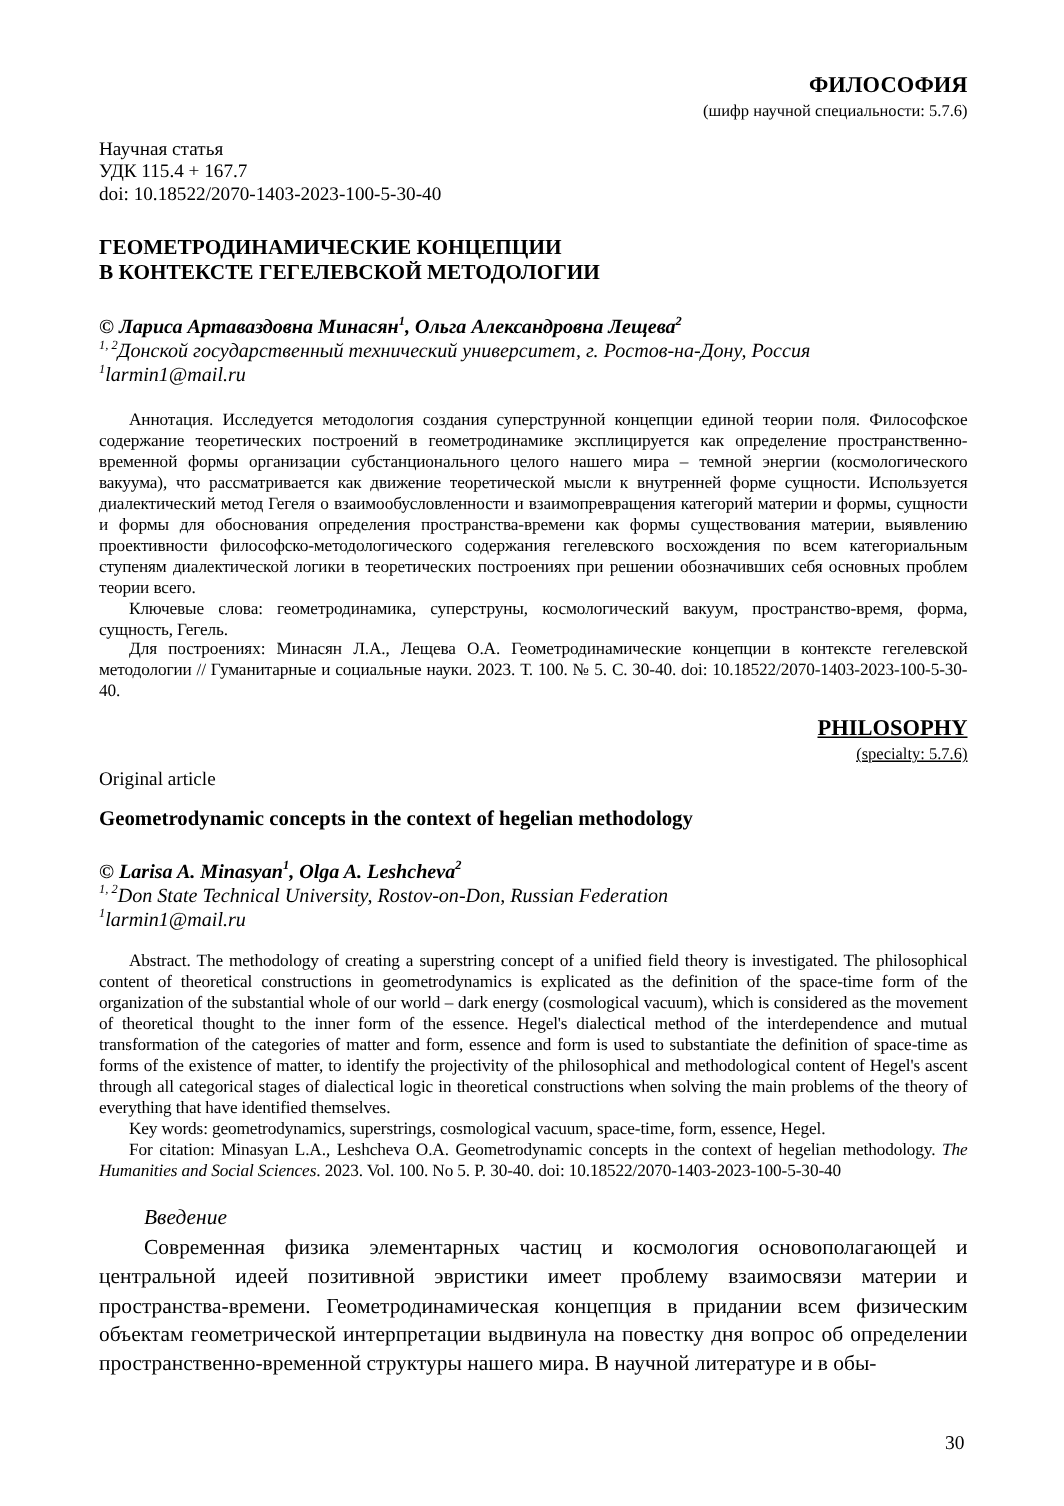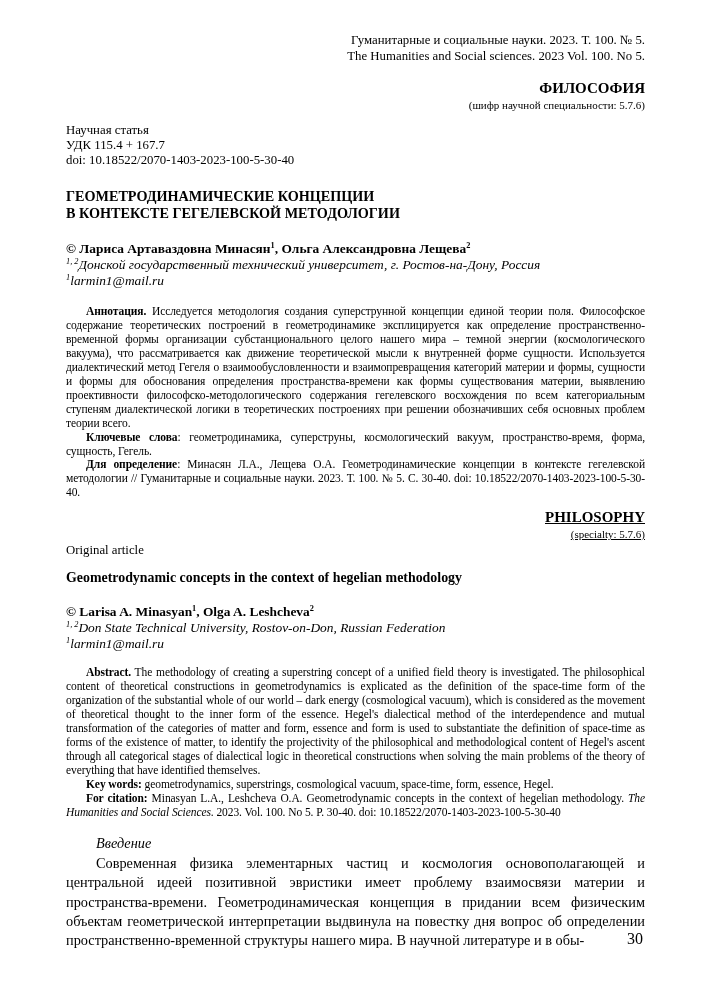--- a/index.html
+++ b/index.html
@@ -22,53 +22,49 @@
   .section-heading { text-align:right; margin-top:16px; }
   .section-heading .sec-title { font-size:15px; font-weight:bold; }
   .section-heading .sec-sub { font-size:11px; margin-top:2px; }
 
   .meta-block { margin-top:12px; font-size:12.8px; line-height:15.2px; }
 
   .article-title-ru { margin-top:19px; font-weight:bold;
     font-size:14.2px; line-height:17.8px; }
 
   .authors-block { margin-top:18px; font-size:13.4px; line-height:16.1px; }
-  .authors-line { font-weight:bold; }
+  .authors-line { font-weight:bold; font-style:italic; }
   .affil-line, .email-line { font-style:italic; }
 
   .abstract-block { margin-top:16px; font-size:11.5px; line-height:13.9px;
     text-align:justify; letter-spacing:-0.08px; }
   .abstract-block p { text-indent:20px; }
-  .b { font-weight:bold; }
+  .b { font-weight:normal; }
 
   .section-heading.en { margin-top:9px;text-decoration:underline; }
   .original-article { font-size:12.8px; margin-top:3px; }
 
   .article-title-en { margin-top:11px; text-align:left; font-weight:bold;
     font-size:13.9px; line-height:17px; }
 
   .authors-block.en { }
   .abstract-block.en { margin-top:14px; }
 
   .intro-heading { margin-top:15px; font-size:14.3px; font-style:italic;
     padding-left:30px; line-height:19.4px; }
   .intro-para { font-size:14.3px; line-height:19.4px; text-align:justify;
     text-indent:30px; }
 
-  .page-number { position:absolute; right:66px; bottom:56px; font-size:16px; }
+  .page-number { position:absolute; right:66px; bottom:34px; font-size:13px; }
 </style>
 </head>
 <body>
 
 <div class="page">
 
-  <div class="journal-header">
-    <p>Гуманитарные и социальные науки. 2023. Т. 100. № 5.</p>
-    <p>The Humanities and Social sciences. 2023 Vol. 100. No 5.</p>
-  </div>
 
   <div class="section-heading">
     <p class="sec-title">ФИЛОСОФИЯ</p>
     <p class="sec-sub">(шифр научной специальности: 5.7.6)</p>
   </div>
 
   <div class="meta-block">
     <p>Научная статья</p>
     <p>УДК 115.4 + 167.7</p>
     <p>doi: 10.18522/2070-1403-2023-100-5-30-40</p>
@@ -81,21 +77,21 @@
 
   <div class="authors-block">
     <p class="authors-line"><span>© </span><span>Лариса Артаваздовна Минасян</span><sup>1</sup><span>, </span><span>Ольга Александровна Лещева</span><sup>2</sup></p>
     <p class="affil-line"><sup>1, 2</sup><span>Донской государственный технический университет, г. Ростов-на-Дону, Россия</span></p>
     <p class="email-line"><sup>1</sup><span>larmin1@mail.ru</span></p>
   </div>
 
   <div class="abstract-block">
     <p><span class="b">Аннотация.</span><span> Исследуется методология создания суперструнной концепции единой теории поля. Философское содержание теоретических построений в геометродинамике эксплицируется как определение пространственно-временной формы организации субстанционального целого нашего мира – темной энергии (космологического вакуума), что рассматривается как движение теоретической мысли к внутренней форме сущности. Используется диалектический метод Гегеля о взаимообусловленности и взаимопревращения категорий материи и формы, сущности и формы для обоснования определения пространства-времени как формы существования материи, выявлению проективности философско-методологического содержания гегелевского восхождения по всем категориальным ступеням диалектической логики в теоретических построениях при решении обозначивших себя основных проблем теории всего.</span></p>
     <p><span class="b">Ключевые слова</span><span>: геометродинамика, суперструны, космологический вакуум, пространство-время, форма, сущность, Гегель.</span></p>
-    <p><span class="b">Для определение</span><span>: Минасян Л.А., Лещева О.А. Геометродинамические концепции в контексте гегелевской методологии // Гуманитарные и социальные науки. 2023. Т. 100. № 5. С. 30-40. doi: 10.18522/2070-1403-2023-100-5-30-40.</span></p>
+    <p><span class="b">Для построениях</span><span>: Минасян Л.А., Лещева О.А. Геометродинамические концепции в контексте гегелевской методологии // Гуманитарные и социальные науки. 2023. Т. 100. № 5. С. 30-40. doi: 10.18522/2070-1403-2023-100-5-30-40.</span></p>
   </div>
 
   <div class="section-heading en">
     <p class="sec-title">PHILOSOPHY</p>
     <p class="sec-sub">(specialty: 5.7.6)</p>
   </div>
 
   <p class="original-article">Original article</p>
 
   <p class="article-title-en">Geometrodynamic concepts in the context of hegelian methodology</p>

